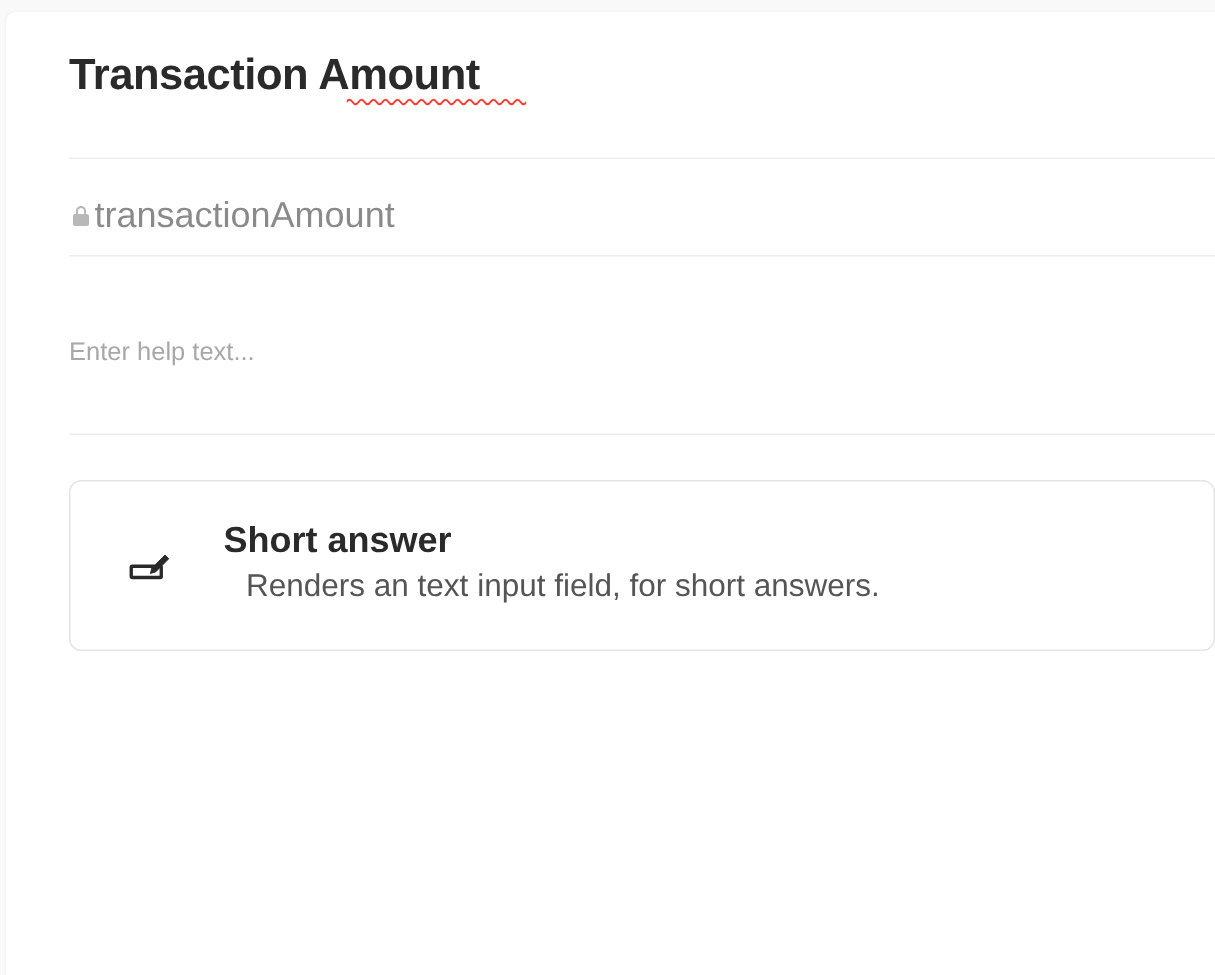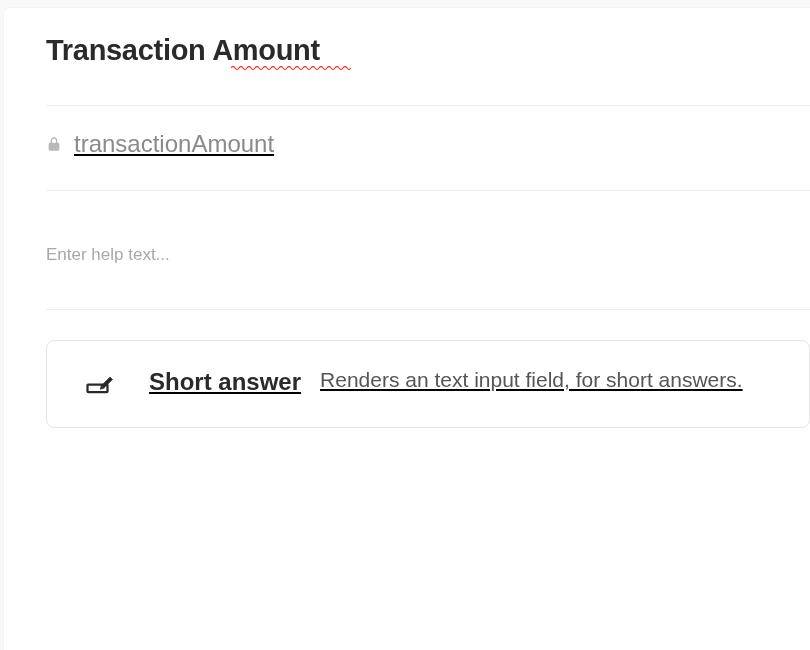--- a/index.html
+++ b/index.html
@@ -16,21 +16,20 @@
     }
     .panel {
       background: #ffffff;
       margin-top: 8px;
       margin-left: 4px;
       width: 806px;
       height: 642px;
       border-radius: 6px 0 0 0;
       box-shadow: 0 0 0 1px rgba(0,0,0,0.02);
       padding: 26px 0 0 42px;
-      text-decoration: underline;
     }
     .title-row {
       display: inline-block;
       position: relative;
       margin-bottom: 38px;
     }
     .title {
       font-size: 29px;
       font-weight: 700;
       color: #2a2a2a;
@@ -43,24 +42,24 @@
       width: 120px;
       height: 6px;
       overflow: hidden;
     }
     .squiggle svg {
       display: block;
     }
     .field-row {
       border-top: 1px solid #eeeeee;
       border-bottom: 1px solid #eeeeee;
-      padding: 24px 0 32px 0;
+      padding: 24px 0 12px 0;
       display: flex;
       align-items: center;
-      gap: 12px;
+      gap: 1px;
       margin-right: 0;
     }
     .lock-icon {
       color: #b8b8b8;
       flex-shrink: 0;
       display: inline-flex;
       width: 16px;
       height: 16px;
     }
     .lock-icon svg {
@@ -102,23 +101,22 @@
       color: #2a2a2a;
       flex-shrink: 0;
       display: inline-flex;
     }
     .card-icon svg {
       width: 30px;
       height: 30px;
     }
     .card-content {
       display: flex;
-      flex-direction: row;
+      flex-direction: column;
       gap: 4px;
-      text-align: center;
     }
     .card-title {
       font-size: 24px;
       font-weight: 700;
       color: #2a2a2a;
     }
     .card-desc {
       font-size: 21px;
       color: #555555;
       font-weight: 400;

